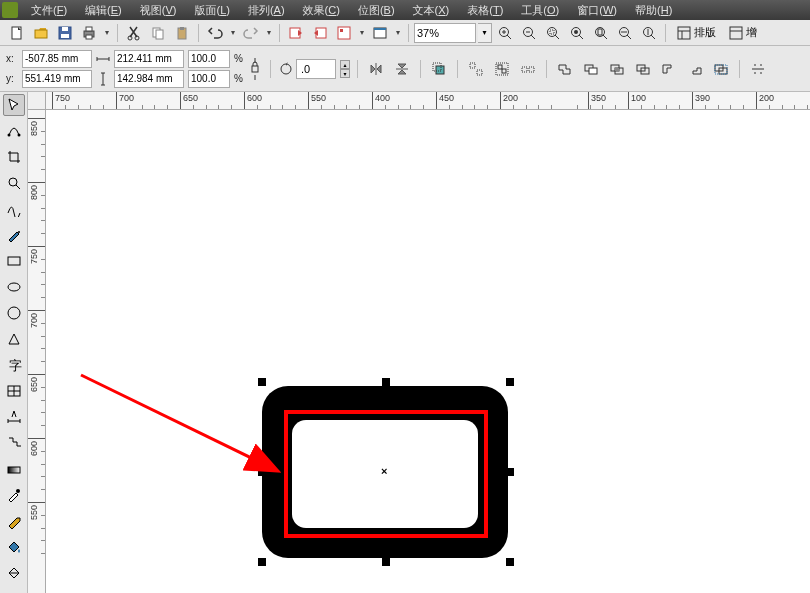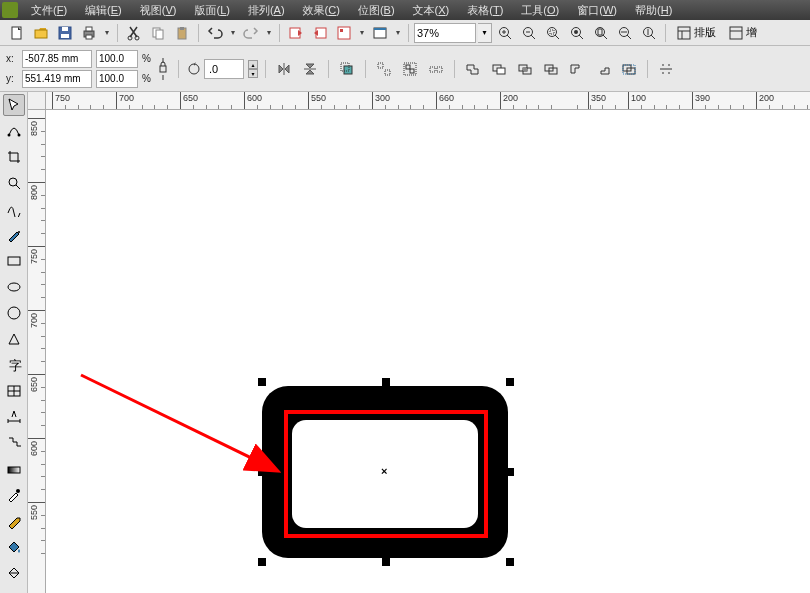--- a/index.html
+++ b/index.html
@@ -241,20 +241,38 @@
       <span class="prop-label">x:</span>
       <input class="prop-input" value="-507.85 mm" style="">
     </div>
     <div class="prop-line">
       <span class="prop-label">y:</span>
       <input class="prop-input" value="551.419 mm" style="">
     </div>
   </div>
   <div class="prop-box">
     <div class="prop-line">
+      <span class="prop-icon">
+          <svg width="14" height="10">
+            <path d="M1 5h12M1 3v4M13 3v4" stroke="#333"></path>
+          </svg>
+        </span>
+      <input class="prop-input" value="212.411 mm" style="">
+    </div>
+    <div class="prop-line">
+      <span class="prop-icon">
+          <svg width="10" height="14">
+            <path d="M5 1v12M3 1h4M3 13h4" stroke="#333"></path>
+          </svg>
+        </span>
+      <input class="prop-input" value="142.984 mm" style="">
+    </div>
+  </div>
+  <div class="prop-box">
+    <div class="prop-line">
       <input class="prop-input" style="width: 42px;" value="100.0">
       <span class="prop-suffix">%</span>
     </div>
     <div class="prop-line">
       <input class="prop-input" style="width: 42px;" value="100.0">
       <span class="prop-suffix">%</span>
     </div>
   </div>
   <div class="prop-lock">
       <svg width="14" height="28">
@@ -393,28 +411,28 @@
     <div class="tick-h-minor" style="left: 236.4px;"></div>
     <div class="tick-h-minor" style="left: 249.2px;"></div>
     <div class="tick-h" style="left: 262px;">
       <span>550</span>
     </div>
     <div class="tick-h-minor" style="left: 274.8px;"></div>
     <div class="tick-h-minor" style="left: 287.6px;"></div>
     <div class="tick-h-minor" style="left: 300.4px;"></div>
     <div class="tick-h-minor" style="left: 313.2px;"></div>
     <div class="tick-h" style="left: 326px;">
-      <span>300</span>
+      <span>400</span>
     </div>
     <div class="tick-h-minor" style="left: 338.8px;"></div>
     <div class="tick-h-minor" style="left: 351.6px;"></div>
     <div class="tick-h-minor" style="left: 364.4px;"></div>
     <div class="tick-h-minor" style="left: 377.2px;"></div>
     <div class="tick-h" style="left: 390px;">
-      <span>660</span>
+      <span>450</span>
     </div>
     <div class="tick-h-minor" style="left: 402.8px;"></div>
     <div class="tick-h-minor" style="left: 415.6px;"></div>
     <div class="tick-h-minor" style="left: 428.4px;"></div>
     <div class="tick-h-minor" style="left: 441.2px;"></div>
     <div class="tick-h" style="left: 454px;">
       <span>200</span>
     </div>
     <div class="tick-h-minor" style="left: 466.8px;"></div>
     <div class="tick-h-minor" style="left: 479.6px;"></div>

